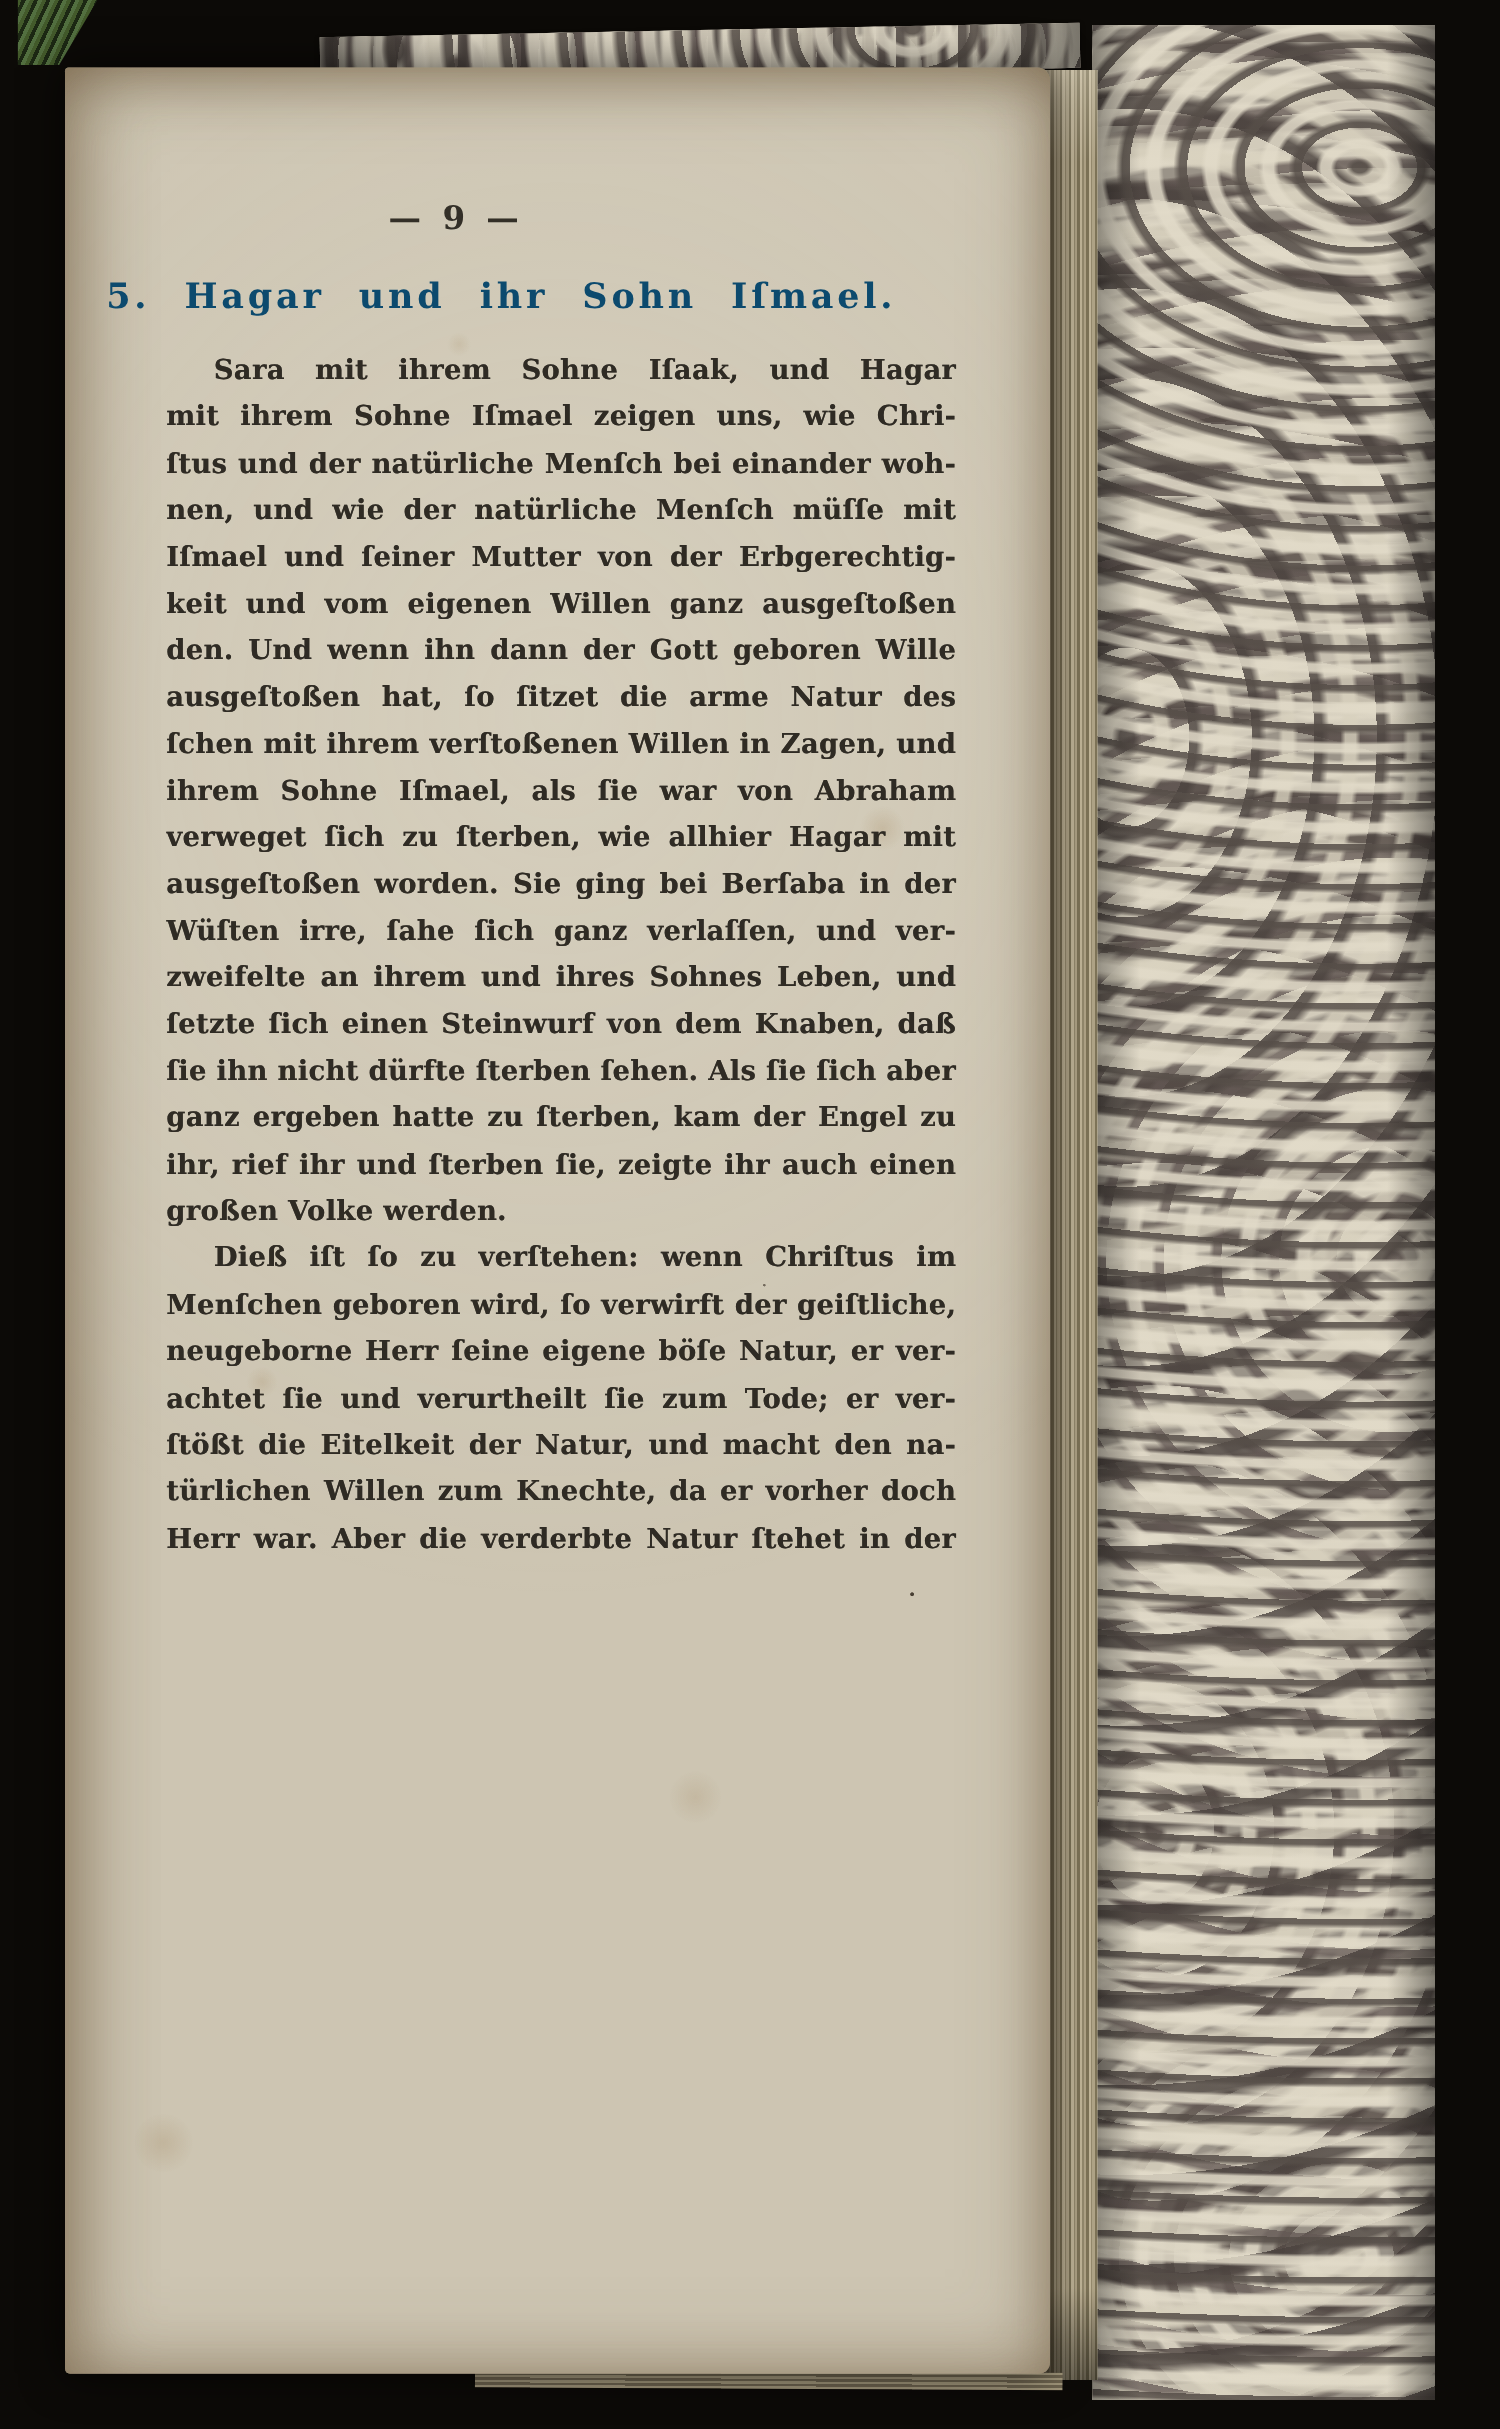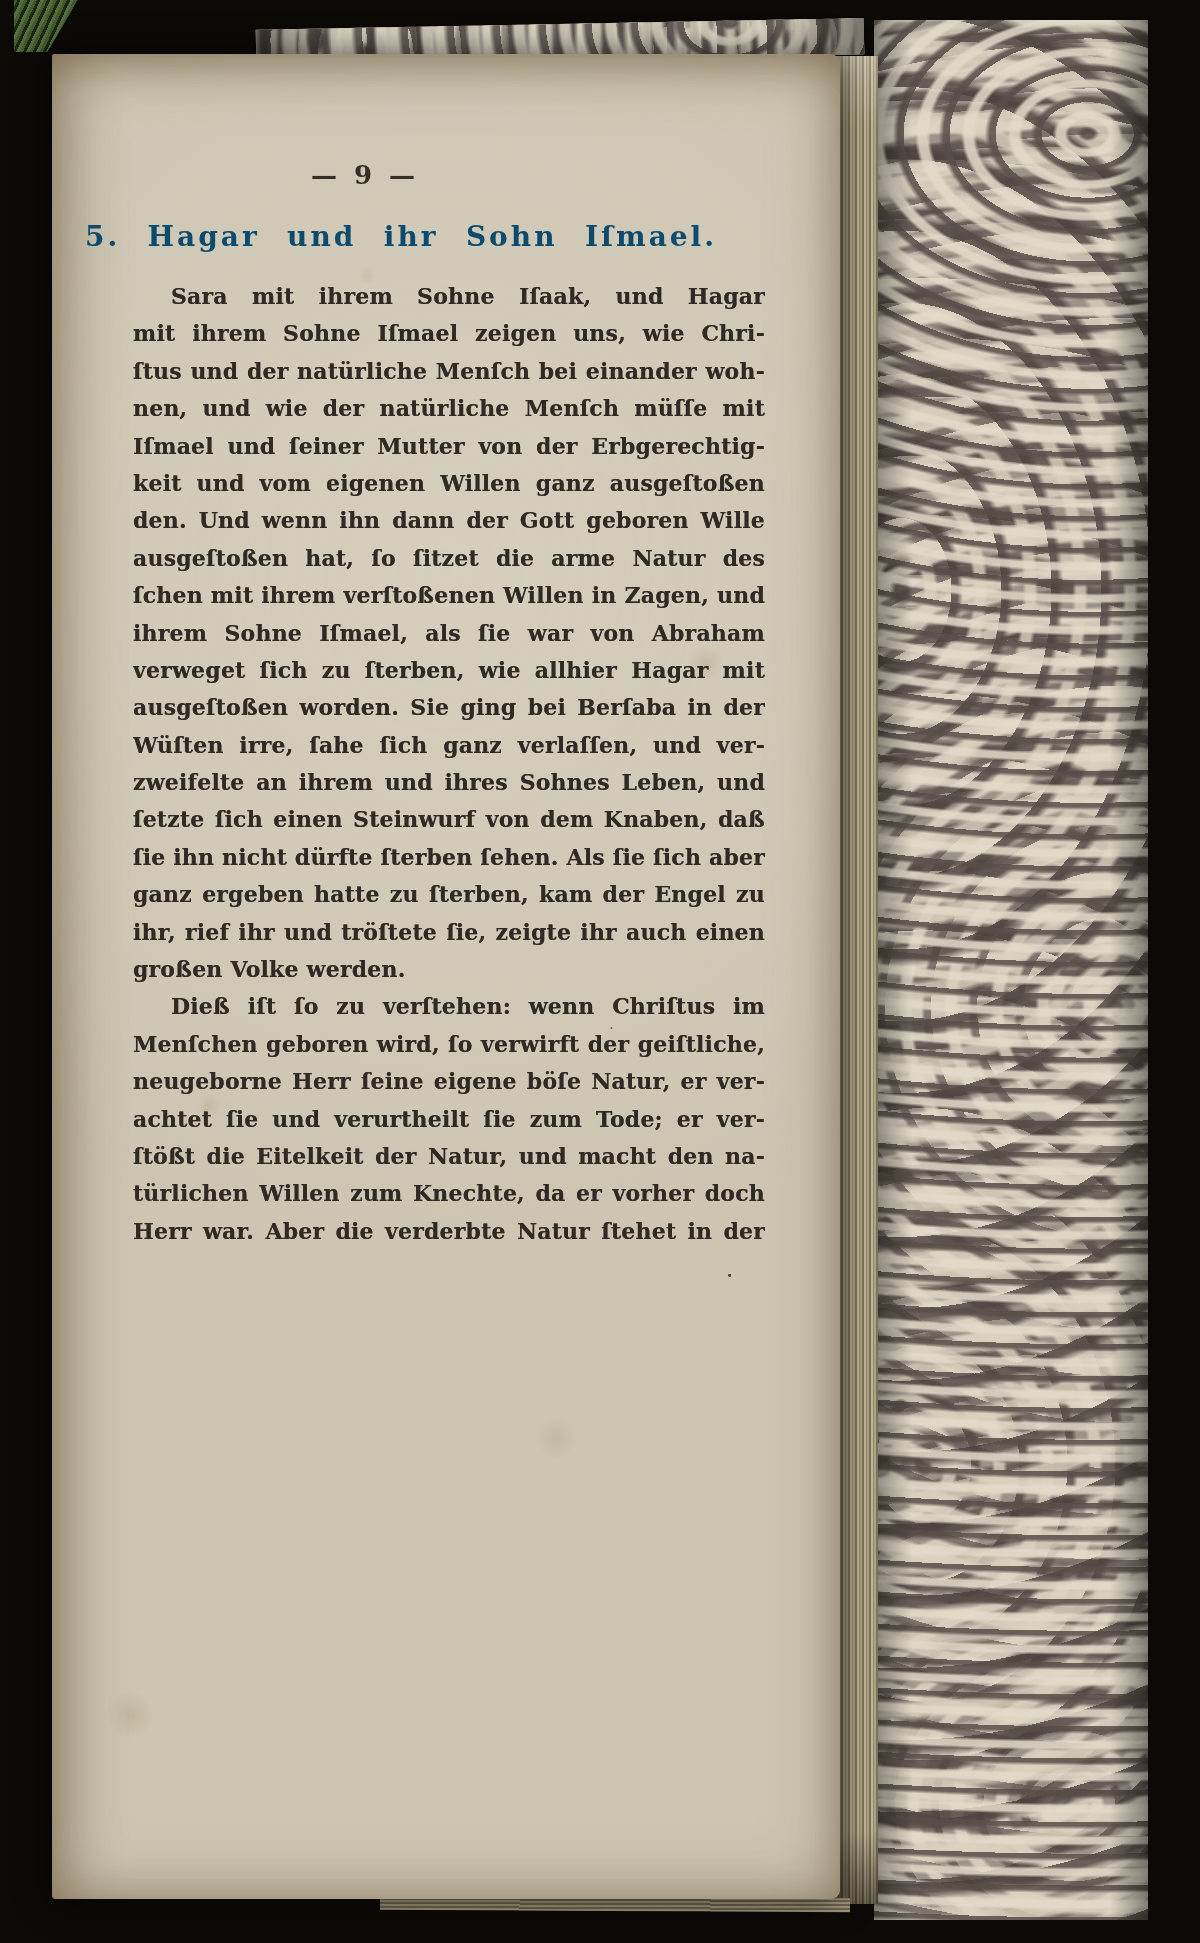--- a/index.html
+++ b/index.html
@@ -112,21 +112,21 @@
       <div class="bl">ausgeſtoßen hat, ſo ſitzet die arme Natur des Men-</div>
       <div class="bl">ſchen mit ihrem verſtoßenen Willen in Zagen, und</div>
       <div class="bl">ihrem Sohne Iſmael, als ſie war von Abraham</div>
       <div class="bl">verweget ſich zu ſterben, wie allhier Hagar mit</div>
       <div class="bl">ausgeſtoßen worden. Sie ging bei Berſaba in der</div>
       <div class="bl">Wüſten irre, ſahe ſich ganz verlaſſen, und ver-</div>
       <div class="bl">zweifelte an ihrem und ihres Sohnes Leben, und</div>
       <div class="bl">ſetzte ſich einen Steinwurf von dem Knaben, daß</div>
       <div class="bl">ſie ihn nicht dürfte ſterben ſehen. Als ſie ſich aber</div>
       <div class="bl">ganz ergeben hatte zu ſterben, kam der Engel zu</div>
-      <div class="bl">ihr, rief ihr und tröſtete ſie, zeigte ihr auch einen</div>
+      <div class="bl">ihr, rief ihr und ſterben ſie, zeigte ihr auch einen</div>
       <div class="bl end">großen Volke werden.</div>
 
       <div class="bl indent">Dieß iſt ſo zu verſtehen: wenn Chriſtus im</div>
       <div class="bl">Menſchen geboren wird, ſo verwirft der geiſtliche,</div>
       <div class="bl">neugeborne Herr ſeine eigene böſe Natur, er ver-</div>
       <div class="bl">achtet ſie und verurtheilt ſie zum Tode; er ver-</div>
       <div class="bl">ſtößt die Eitelkeit der Natur, und macht den na-</div>
       <div class="bl">türlichen Willen zum Knechte, da er vorher doch</div>
       <div class="bl">Herr war. Aber die verderbte Natur ſtehet in der</div>
     </div>

